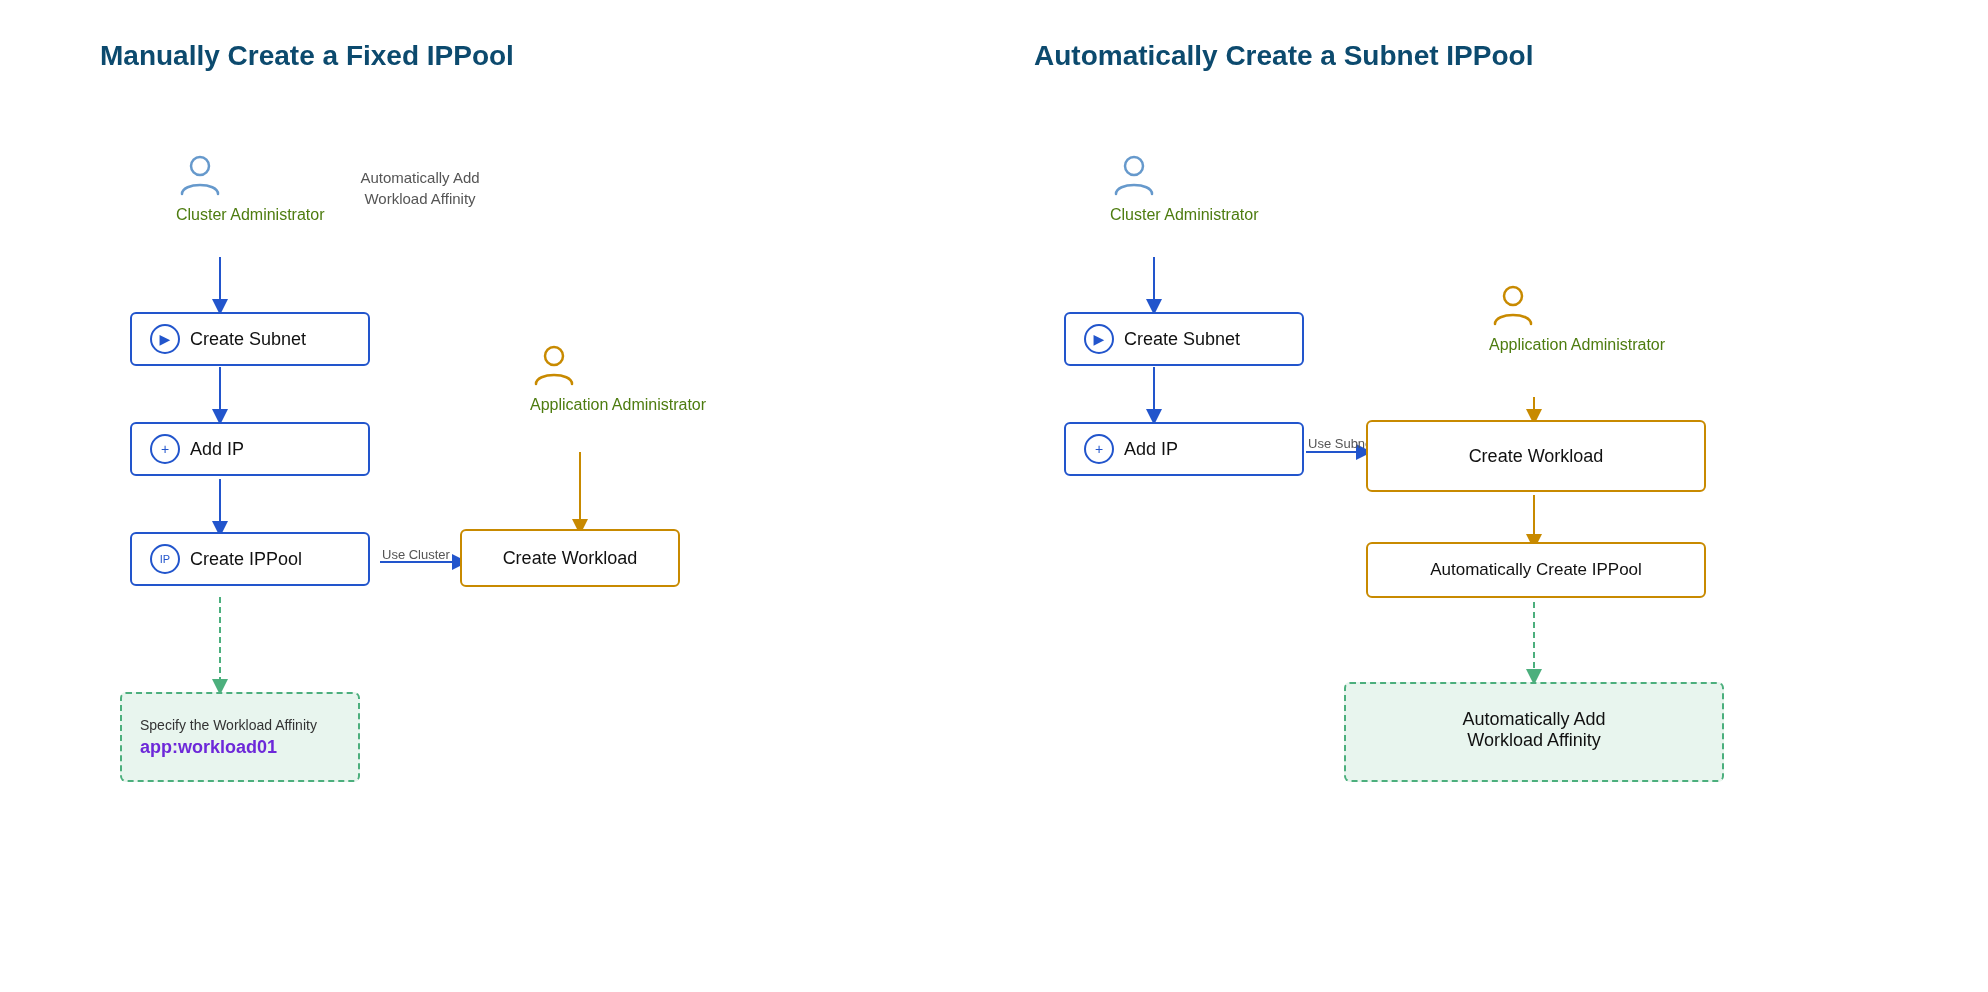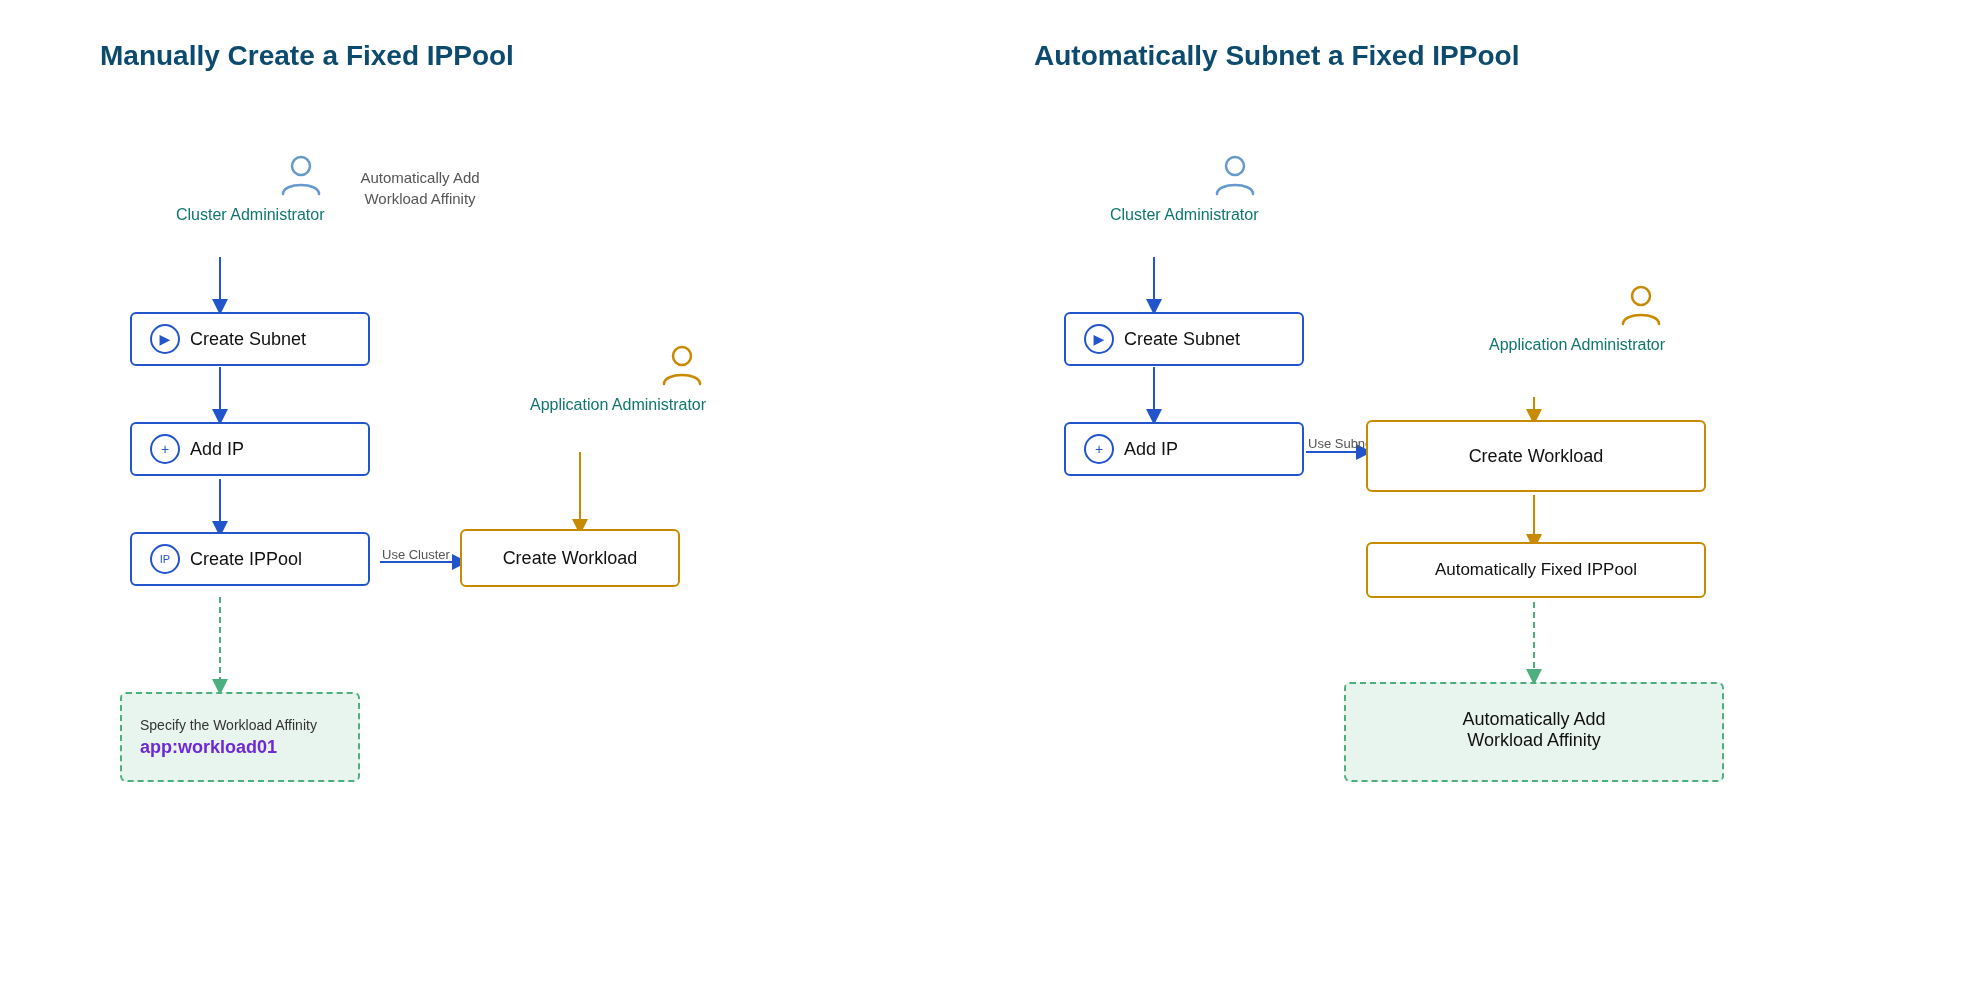--- a/index.html
+++ b/index.html
@@ -100,23 +100,23 @@
       font-size: 14px;
       color: #2255cc;
       flex-shrink: 0;
     }
 
     
     .person-icon {
       position: absolute;
       display: flex;
       flex-direction: column;
-      align-items: flex-end;
+      align-items: flex-start;
       font-size: 16px;
-      color: #0f766e;
+      color: #4d7c0f;
       gap: 6px;
     }
     .person-svg {
       width: 48px;
       height: 48px;
     }
 
     
     .arrows-svg {
       position: absolute;
@@ -222,21 +222,21 @@
 
       <div class="box-green" style="left:20px; top:580px; width:240px; height:90px;">
         <span class="green-label">Specify the Workload Affinity</span>
         <span class="green-value">app:workload01</span>
       </div>
 
     </div>
   </div>
 
   <div class="diagram">
-    <div class="diagram-title">Automatically Subnet a Fixed IPPool</div>
+    <div class="diagram-title">Automatically Create a Subnet IPPool</div>
     <div class="diagram-body">
 
       <svg class="arrows-svg">
         <defs>
           <marker id="arrowBlueR" markerWidth="8" markerHeight="8" refX="4" refY="4" orient="auto">
             <path d="M0,0 L0,8 L8,4 Z" fill="#2255cc"></path>
           </marker>
           <marker id="arrowGoldR" markerWidth="8" markerHeight="8" refX="4" refY="4" orient="auto">
             <path d="M0,0 L0,8 L8,4 Z" fill="#c88a00"></path>
           </marker>
@@ -287,21 +287,21 @@
           <path d="M6 42 C6 30 42 30 42 42" stroke="#c88a00" stroke-width="2.5" fill="none" stroke-linecap="round"></path>
         </svg>
         <span>Application Administrator</span>
       </div>
 
       <div class="box-gold" style="left:332px; top:308px; width:340px; height:72px;">
         <span>Create Workload</span>
       </div>
 
       <div style="position:absolute; left:332px; top:430px; width:340px; height:56px; border:2px solid #c88a00; border-radius:6px; background:#fff; display:flex; align-items:center; justify-content:center; font-size:17px; color:#111;">
-        <span>Automatically Fixed IPPool</span>
+        <span>Automatically Create IPPool</span>
       </div>
 
       <div class="box-green" style="left:310px; top:570px; width:380px; height:100px; align-items:center; justify-content:center; text-align:center;">
         <span class="green-label" style="font-size:18px; color:#111; text-align:center;">Automatically Add<br>Workload Affinity</span>
       </div>
 
     </div>
   </div>
 
 </div>

